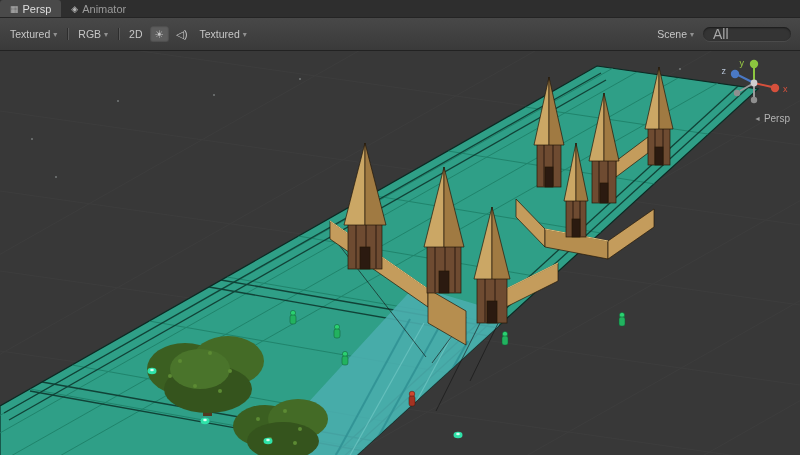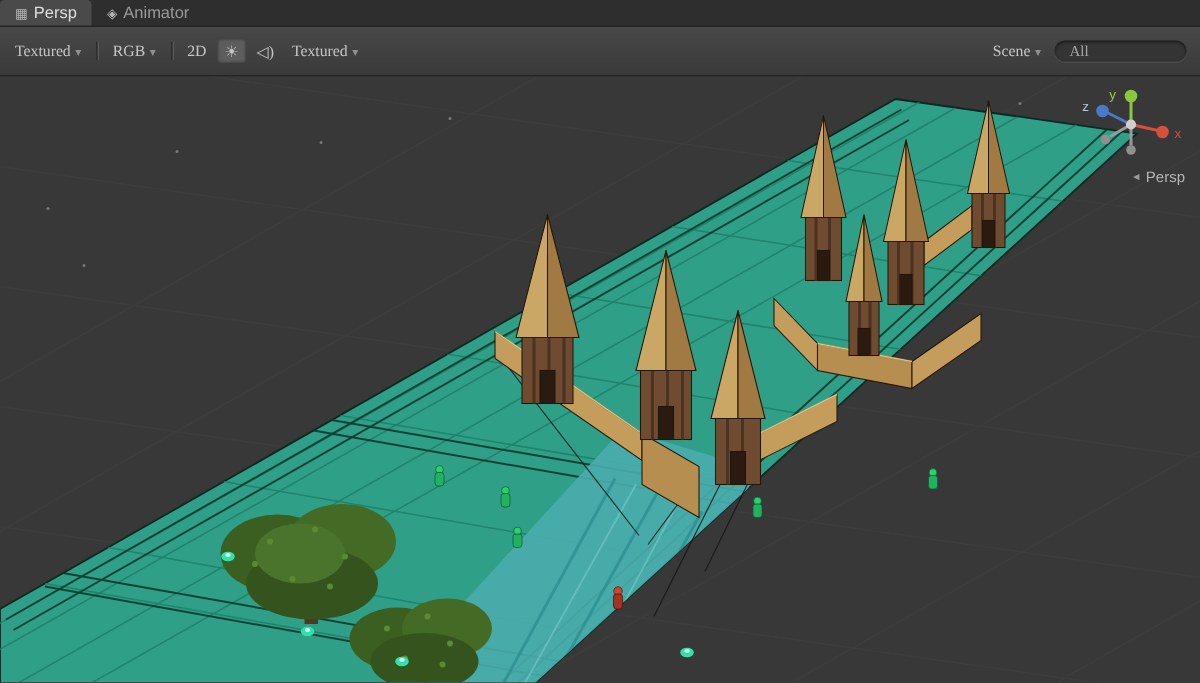--- a/index.html
+++ b/index.html
@@ -6,29 +6,29 @@
   html,body { width:800px; height:455px; background:#383838; font-family:"Liberation Sans", sans-serif; overflow:hidden; }
   .window { width:800px; height:455px; display:flex; flex-direction:column; background:#383838; }
 
   
   .tabbar { height:18px; background:#2e2e2e; display:flex; align-items:flex-end; border-bottom:1px solid #242424; }
   .tab { display:inline-flex; align-items:center; gap:4px; height:17px; padding:0 10px; font-size:11px; color:#9a9a9a; cursor:default; }
   .tab.active { background:#4a4a4a; color:#dfdfdf; border-radius:3px 3px 0 0; }
   .tab-icon { font-size:9px; color:#b5b5b5; }
 
   
-  .toolbar { height:22px; background:linear-gradient(#484848,#3a3a3a); border-bottom:1px solid #222; display:flex; align-items:center; padding:16px 5px; gap:2px;font-family:Liberation Serif, serif; }
+  .toolbar { height:22px; background:linear-gradient(#484848,#3a3a3a); border-bottom:1px solid #222; display:flex; align-items:center; padding:16px 5px; gap:2px; }
   .tb-btn { display:inline-flex; align-items:center; gap:3px; padding:0 5px; height:16px; font-size:10.5px; color:#c6c6c6; border-radius:2px; }
   .tb-btn.lit { background:#5d5d5d; box-shadow: inset 0 0 2px #2a2a2a; }
   .arrow { font-size:8px; color:#909090; }
   .sep { width:1px; height:12px; background:#2d2d2d; box-shadow:1px 0 0 #5a5a5a; margin:0 3px; }
   .spacer { flex:1; }
   .search-pill { display:flex; align-items:center; height:14px; min-width:88px; padding:0 10px; border-radius:8px;
                  background:#343434; box-shadow: inset 0 1px 2px rgba(0,0,0,.55), 0 1px 0 rgba(255,255,255,.07);
-                 font-size:10px; color:#a8a8a8; margin:0 4px 0 2px; }
+                 font-size:14px; color:#a8a8a8; margin:0 4px 0 2px; }
 
   
   .viewport { position:relative; width:800px; height:415px; background:#383838; overflow:hidden; }
   svg.scene { position:absolute; left:0; top:0; display:block; }
   .gizmo { position:absolute; top:4px; right:6px; width:84px; height:58px; }
   .persp { position:absolute; top:62px; right:10px; font-size:10px; color:#b4b4b4; display:flex; align-items:center; gap:3px; }
   .persp-arrow { font-size:7px; color:#9a9a9a; }
   .gizmo text { font-size:9px; font-family:"Liberation Sans", sans-serif; }
 </style>
 </head>

